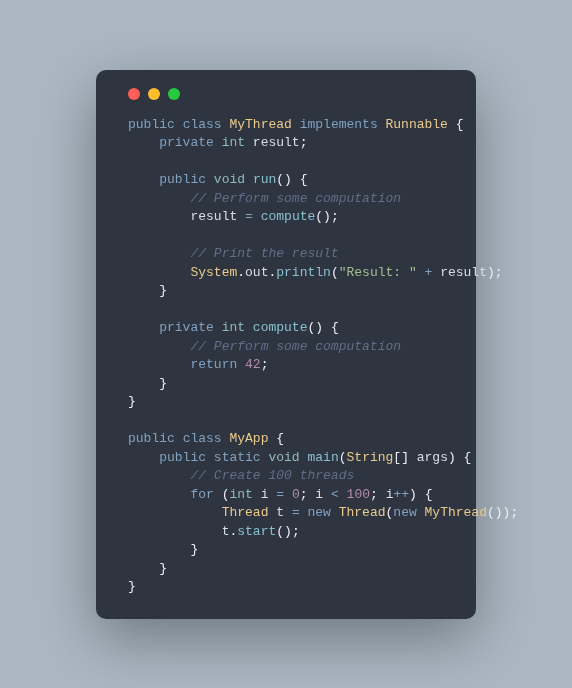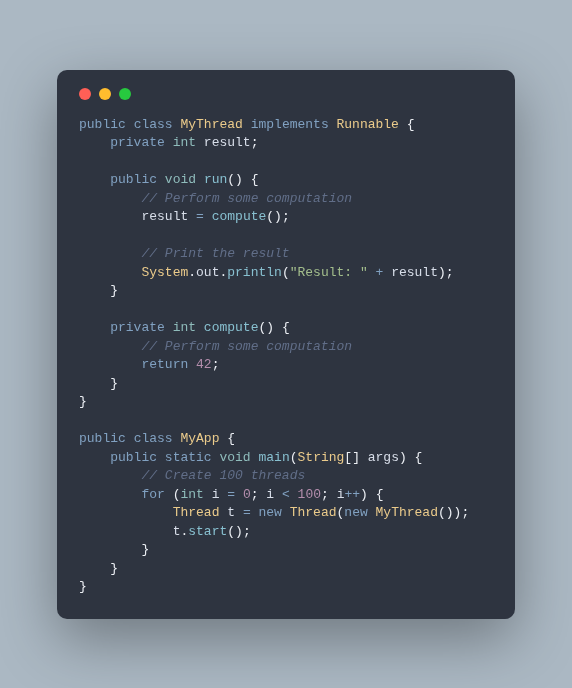--- a/index.html
+++ b/index.html
@@ -12,23 +12,23 @@
       width: 572px;
       height: 688px;
       display: flex;
       align-items: center;
       justify-content: center;
       font-family: "SFMono-Regular", Consolas, "Liberation Mono", Menlo, monospace;
     }
     .window {
       background: #2e3440;
       border-radius: 10px;
-      width: 458px;
+      width: 380px;
       box-shadow: 0 20px 60px rgba(0,0,0,0.35);
-      padding: 18px 22px 22px 22px;
+      padding: 18px 22px 22px 32px;
     }
     .traffic-lights {
       display: flex;
       gap: 8px;
       margin-bottom: 16px;
     }
     .light {
       width: 12px;
       height: 12px;
       border-radius: 50%;

